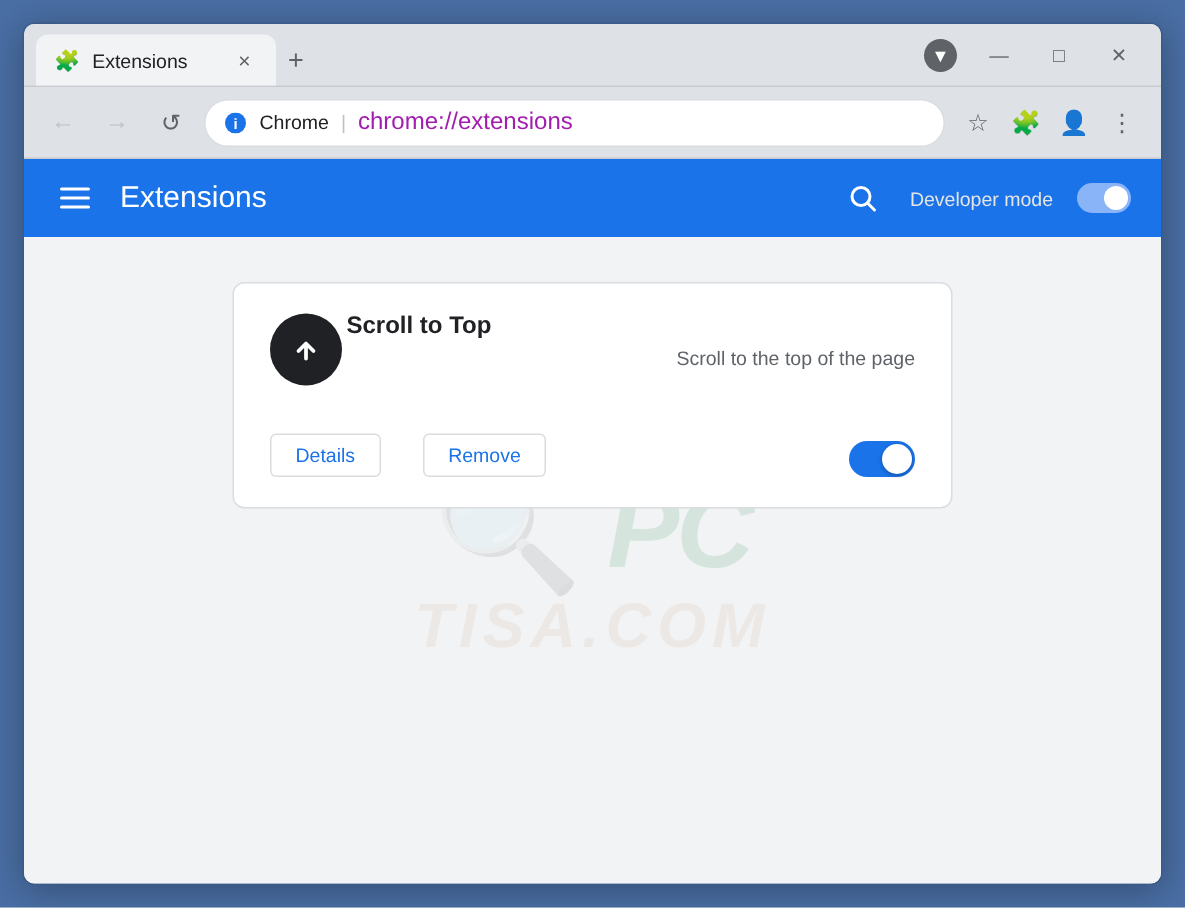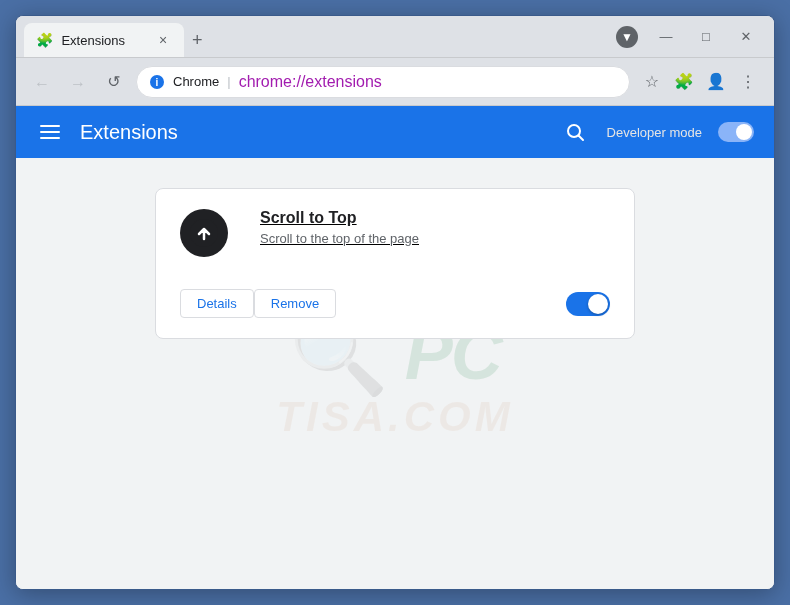--- a/index.html
+++ b/index.html
@@ -292,23 +292,22 @@
       border: 1px solid #dadce0;
       padding: 20px 24px 20px 24px;
       max-width: 480px;
       margin: 0 auto;
       position: relative;
       z-index: 1;
     }
     .ext-card-top {
       display: flex;
       align-items: flex-start;
-      gap: 32px;
+      gap: 3px;
       margin-bottom: 32px;
-      text-decoration: underline;
     }
     .ext-logo {
       width: 48px;
       height: 48px;
       background: #202124;
       border-radius: 50%;
       display: flex;
       align-items: center;
       justify-content: center;
       flex-shrink: 0;
@@ -318,25 +317,26 @@
     }
     .ext-name {
       font-size: 16px;
       font-weight: 600;
       color: #202124;
       margin-bottom: 4px;
     }
     .ext-desc {
       font-size: 13px;
       color: #5f6368;
+      text-align: right;
     }
     .ext-card-bottom {
       display: flex;
-      align-items: center;
-      gap: 0;
+      align-items: flex-end;
+      gap: 28px;
     }
     .ext-btn {
       border: 1px solid #dadce0;
       background: #fff;
       color: #1a73e8;
       font-size: 13px;
       font-weight: 500;
       padding: 6px 16px;
       border-radius: 4px;
       cursor: pointer;

